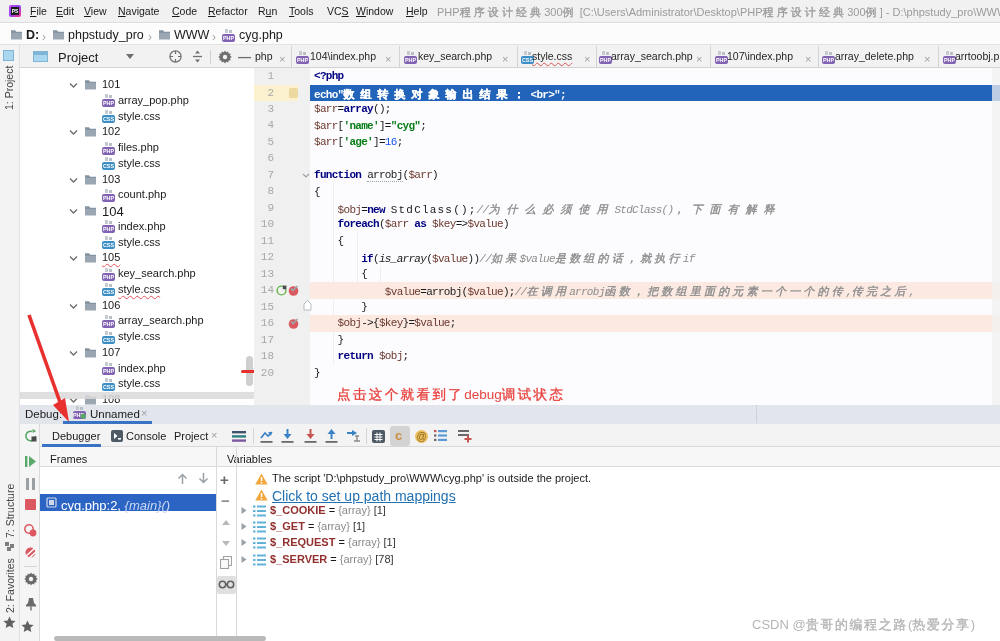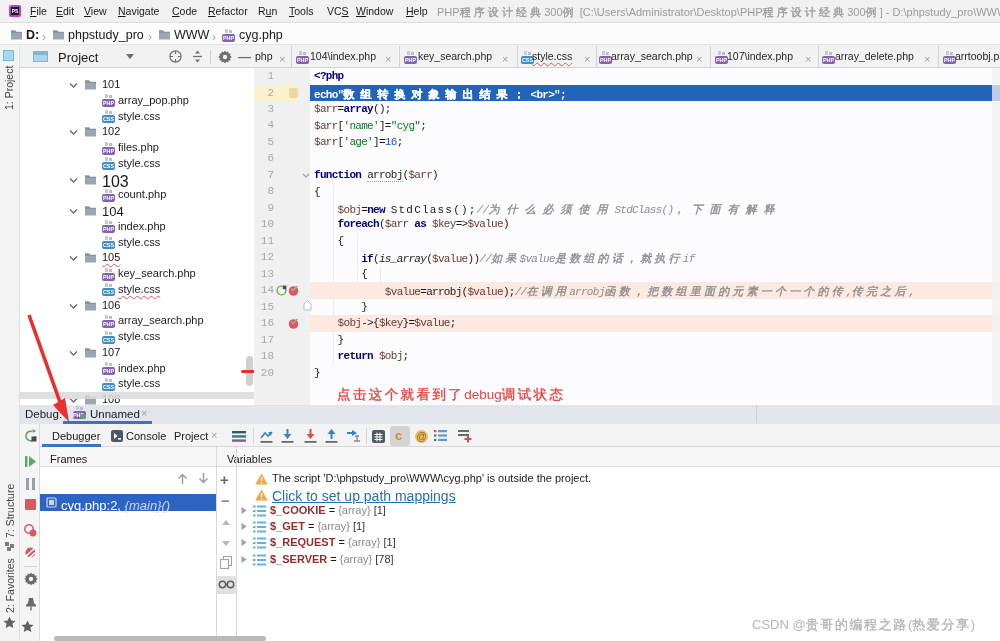--- a/index.html
+++ b/index.html
@@ -8,21 +8,21 @@
 .mono{font-family:"Liberation Mono",monospace;font-size:11px;letter-spacing:-0.7px;white-space:pre}
 .cj{letter-spacing:3.2px}
 .cj2{letter-spacing:6px}
 .cj9{letter-spacing:7px}
 .cjs{letter-spacing:3.1px}
 .cjw{letter-spacing:1.6px}
 .cja{letter-spacing:2.4px}
 .cj,.cj2,.cj9,.cjs,.cjw,.cja{-webkit-text-stroke:0.35px currentColor}
 u.m{text-decoration:underline}
 .k{color:#000080;font-weight:bold}
-.s{color:#067d17;font-weight:normal}
+.s{color:#067d17;font-weight:bold}
 .v{color:#6b382d}
 .n{color:#1750eb}
 .c{color:#8c8c8c;font-style:italic}
 .wavy{text-decoration:underline wavy #e05555 1px;text-underline-offset:2px}
 svg{display:block}
 </style></head><body>
 <div id="app">
 <div class="a" style="left:0;top:0;width:1000px;height:23px;background:#f1f1f1;border-bottom:1px solid #dcdcdc"></div>
 <div class="a" style="left:9px;top:5px;width:12px;height:12px;border-radius:2px;background:linear-gradient(135deg,#c84af0 0%,#8d45f5 45%,#ff318c 100%)">
       <div class="a" style="left:2px;top:2px;width:8px;height:8px;background:#1d1d1d;color:#fff;font-size:5px;font-weight:bold;line-height:8px;text-align:center">PS</div>
@@ -259,21 +259,21 @@
         <svg width="9" height="9">
           <path d="M1 2.5 l3.5 3.5 L8 2.5" stroke="#6b6b6b" stroke-width="1.3" fill="none"></path>
         </svg>
       </div>
 <div class="a" style="left:64px;top:105.5px">
         <svg width="13" height="11" viewBox="0 0 13 11">
           <path d="M1 2 h4 l1.3 1.5 H12 v7 H1 z" fill="#9aa7b2"></path>
           <path d="M1 1.2 h4 l1.3 1.5 H12 v1.2 H1 z" fill="#8494a1"></path>
         </svg>
       </div>
-<div class="a" style="left:82px;top:104.5px;font-size:16px">103</div>
+<div class="a" style="left:82px;top:104.5px;font-size:11px">103</div>
 <div class="a" style="left:82px;top:120.8px;width:13px;height:13px">
         <svg width="13" height="13" viewBox="0 0 13 13">
           <rect x="3" y="0" width="3" height="4" fill="#c6cbd2"></rect>
           <rect x="7" y="1" width="3" height="3" fill="#b9bfc7"></rect>
           <rect x="0" y="5" width="13" height="8" rx="2" fill="#8162b3"></rect>
           <text x="6.5" y="11" font-size="5.4" font-weight="bold" fill="#fff" text-anchor="middle" font-family="Liberation Sans">PHP</text>
         </svg>
       </div>
 <div class="a" style="left:98px;top:120.2px;font-size:11px">count.php</div>
 <div class="a" style="left:49px;top:139.0px;width:9px;height:9px">

